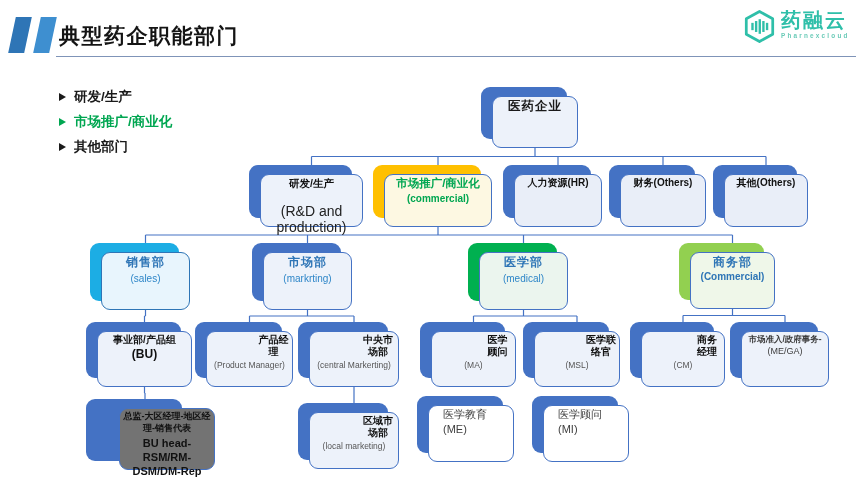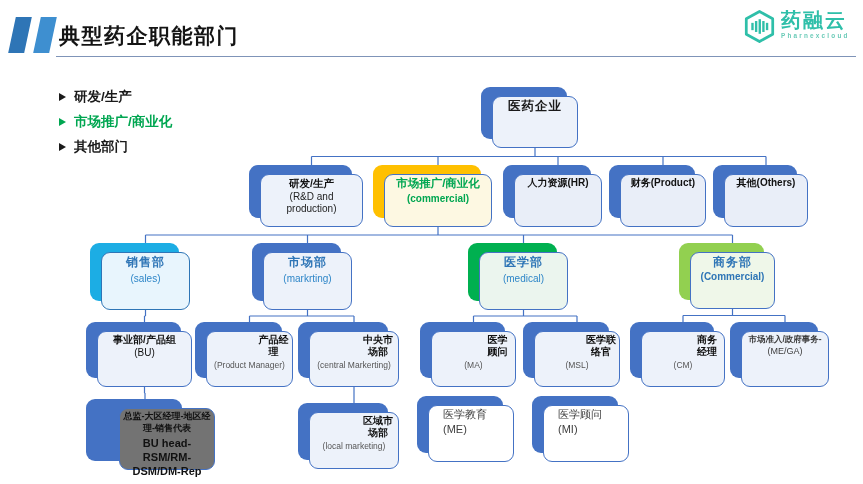--- a/index.html
+++ b/index.html
@@ -27,30 +27,30 @@
   .org-chart{position:absolute;left:0;top:0;width:863px;height:484px;}
   .connector-svg{position:absolute;left:0;top:0;z-index:1;}
   .node-wrap{position:absolute;z-index:2;}
   .node-shadow{position:absolute;left:0;top:0;border-radius:9px;}
   .node-box{position:absolute;left:11px;top:9px;border-radius:9px;box-sizing:border-box;
             display:flex;flex-direction:column;justify-content:flex-start;align-items:center;
             text-align:center;line-height:1.2;padding:2px 3px;}
   
   .st-root .t1{font-size:12.5px;font-weight:bold;color:#1a1a1a;letter-spacing:1px;}
   .st-r2 .t1{font-size:10.5px;font-weight:bold;color:#111;}
-  .st-r2 .t2{font-size:10px;color:#222;margin-top:1px;}
+  .st-r2 .t2{font-size:14px;color:#222;margin-top:13px;}
   .st-comm .t1{font-size:11.5px;font-weight:bold;color:#00A651;}
   .st-comm .t2{font-size:10px;font-weight:bold;color:#00A651;margin-top:2px;}
   .st-single .t1{font-size:10px;font-weight:bold;color:#111;white-space:nowrap;}
   .st-r3 .t1{font-size:12px;font-weight:bold;color:#2E75B6;letter-spacing:1px;}
   .st-r3 .t2{font-size:10px;color:#2E86C8;margin-top:4px;}
   .st-r3b .t1{font-size:12px;font-weight:bold;color:#2E75B6;letter-spacing:1px;}
   .st-r3b .t2{font-size:10px;font-weight:bold;color:#2E75B6;margin-top:2px;}
   .st-bu .t1{font-size:10px;font-weight:bold;color:#111;}
-  .st-bu .t2{font-size:10px;font-weight:normal;color:#111;margin-top:1px;}
+  .st-bu .t2{font-size:12px;font-weight:bold;color:#111;margin-top:1px;}
   .st-r4 .t1{font-size:10px;font-weight:bold;color:#111;padding-left:48px;}
   .st-r4 .t2{font-size:8.5px;color:#555;margin-top:2px;}
   .st-mega .t1{font-size:8.5px;font-weight:bold;color:#3d3d3d;white-space:nowrap;}
   .st-mega .t2{font-size:9px;color:#3d3d3d;margin-top:2px;}
   .st-rep .t1{font-size:9px;font-weight:bold;color:#111;line-height:1.3;}
   .st-rep .t2{font-size:11px;font-weight:bold;color:#111;margin-top:3px;line-height:1.25;}
   .st-left{align-items:flex-start;text-align:left;padding-left:14px;}
   .st-left .t1{font-size:11px;color:#404040;}
   .st-left .t2{font-size:11px;color:#404040;margin-top:2px;}
 </style>
@@ -157,21 +157,21 @@
       </div>
       <div class="node-wrap" style="left: 503px; top: 165px; width: 99px; height: 62px; padding-left: 40px;">
         <div class="node-shadow" style="width: 88px; height: 53px; background: rgb(68, 114, 196);"></div>
         <div class="node-box st-single" style="width: 88px; height: 53px; background: rgb(233, 238, 248); border: 1.3px solid rgb(68, 114, 196);">
           <div class="t1">人力资源(HR)</div>
         </div>
       </div>
       <div class="node-wrap" style="left: 609px; top: 165px; width: 97px; height: 62px;">
         <div class="node-shadow" style="width: 86px; height: 53px; background: rgb(68, 114, 196);"></div>
         <div class="node-box st-single" style="width: 86px; height: 53px; background: rgb(233, 238, 248); border: 1.3px solid rgb(68, 114, 196);">
-          <div class="t1">财务(Product)</div>
+          <div class="t1">财务(Others)</div>
         </div>
       </div>
       <div class="node-wrap" style="left: 713px; top: 165px; width: 95px; height: 62px;">
         <div class="node-shadow" style="width: 84px; height: 53px; background: rgb(68, 114, 196);"></div>
         <div class="node-box st-single" style="width: 84px; height: 53px; background: rgb(233, 238, 248); border: 1.3px solid rgb(68, 114, 196);">
           <div class="t1">其他(Others)</div>
         </div>
       </div>
       <div class="node-wrap" style="left: 90px; top: 243px; width: 100px; height: 67px; border-radius: 31px;">
         <div class="node-shadow" style="width: 89px; height: 58px; background: rgb(28, 173, 228);"></div>

